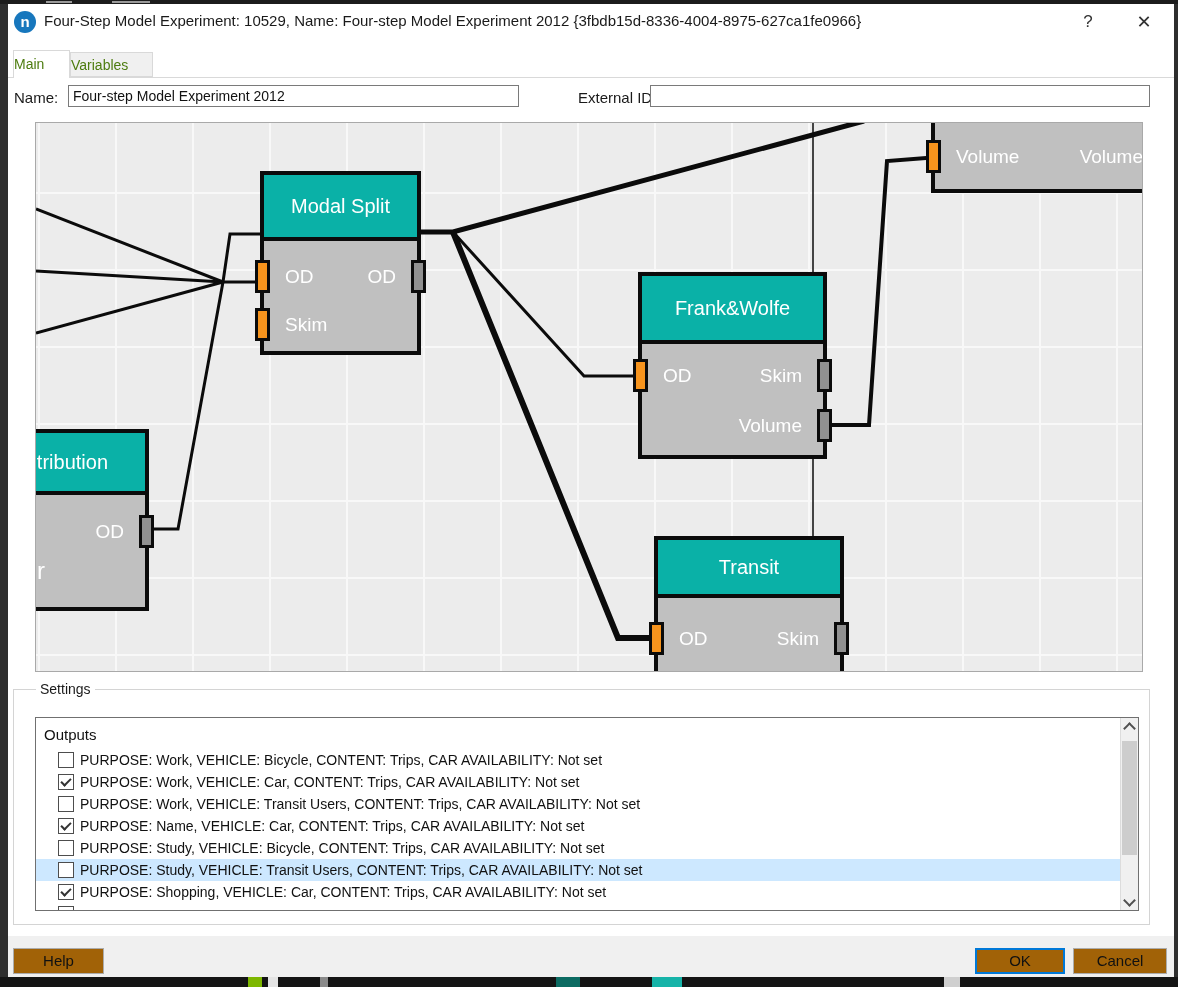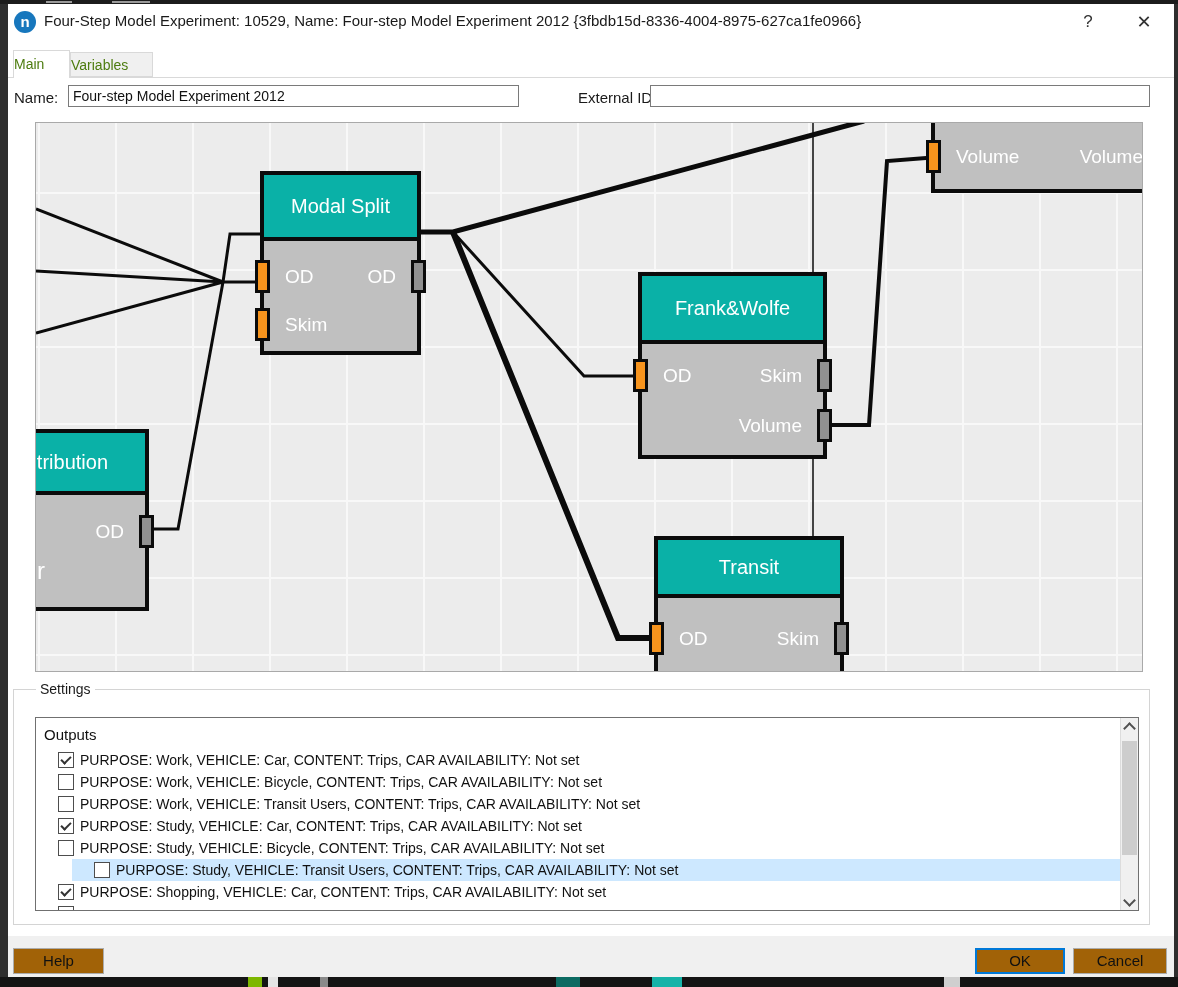--- a/index.html
+++ b/index.html
@@ -60,21 +60,21 @@
   
   .groupbox{position:absolute;left:5px;top:685px;width:1137px;height:236px;
     border:1px solid #d4d4d4;box-sizing:border-box;}
   .group-legend{position:absolute;left:22px;top:-9px;background:#ffffff;padding:0 4px;
     font-size:14px;color:#1a1a1a;}
   .listbox{position:absolute;left:21px;top:27px;width:1104px;height:194px;background:#ffffff;
     border:1px solid #707070;box-sizing:border-box;overflow:hidden;}
   .outputs-title{position:absolute;left:8px;top:8px;font-size:15px;color:#111;}
   .rows{position:absolute;left:0;top:31px;right:17px;}
   .list-row{position:relative;height:22px;line-height:22px;}
-  .list-row.selected{background:#cde8ff;margin-left:36px;}
+  .list-row.selected{background:#cde8ff;}
   .cb{position:absolute;left:22px;top:3px;width:14px;height:14px;border:1px solid #4d4d4d;
     background:#fff;}
   .cb.checked::after{content:"";position:absolute;left:2px;top:3px;width:8px;height:4px;
     border-left:2px solid #333;border-bottom:2px solid #333;transform:rotate(-45deg);}
   .row-label{position:absolute;left:44px;top:0;font-size:14px;color:#111;white-space:nowrap;}
 
   
   .scrollbar{position:absolute;right:0;top:0;width:17px;height:100%;background:#f0f0f0;
     border-left:1px solid #dcdcdc;}
   .sb-btn{position:absolute;left:0;width:17px;height:17px;}
@@ -181,34 +181,34 @@
           <span class="port-label right" style="top: 88px;">Volume</span>
         </div>
       </div>
 
     <div class="groupbox">
       <div class="group-legend">Settings</div>
       <div class="listbox">
         <div class="outputs-title">Outputs</div>
         <div class="rows" id="outputs-list">
             <div class="list-row">
+              <span class="cb"></span>
+              <span class="row-label">PURPOSE: Work, VEHICLE: Bicycle, CONTENT: Trips, CAR AVAILABILITY: Not set</span>
+            </div>
+            <div class="list-row">
               <span class="cb checked"></span>
               <span class="row-label">PURPOSE: Work, VEHICLE: Car, CONTENT: Trips, CAR AVAILABILITY: Not set</span>
             </div>
             <div class="list-row">
               <span class="cb"></span>
-              <span class="row-label">PURPOSE: Work, VEHICLE: Bicycle, CONTENT: Trips, CAR AVAILABILITY: Not set</span>
-            </div>
-            <div class="list-row">
-              <span class="cb"></span>
               <span class="row-label">PURPOSE: Work, VEHICLE: Transit Users, CONTENT: Trips, CAR AVAILABILITY: Not set</span>
             </div>
             <div class="list-row">
               <span class="cb checked"></span>
-              <span class="row-label">PURPOSE: Study, VEHICLE: Car, CONTENT: Trips, CAR AVAILABILITY: Not set</span>
+              <span class="row-label">PURPOSE: Name, VEHICLE: Car, CONTENT: Trips, CAR AVAILABILITY: Not set</span>
             </div>
             <div class="list-row">
               <span class="cb"></span>
               <span class="row-label">PURPOSE: Study, VEHICLE: Bicycle, CONTENT: Trips, CAR AVAILABILITY: Not set</span>
             </div>
             <div class="list-row selected" style="background: rgb(205, 232, 255);">
               <span class="cb"></span>
               <span class="row-label">PURPOSE: Study, VEHICLE: Transit Users, CONTENT: Trips, CAR AVAILABILITY: Not set</span>
             </div>
             <div class="list-row">

